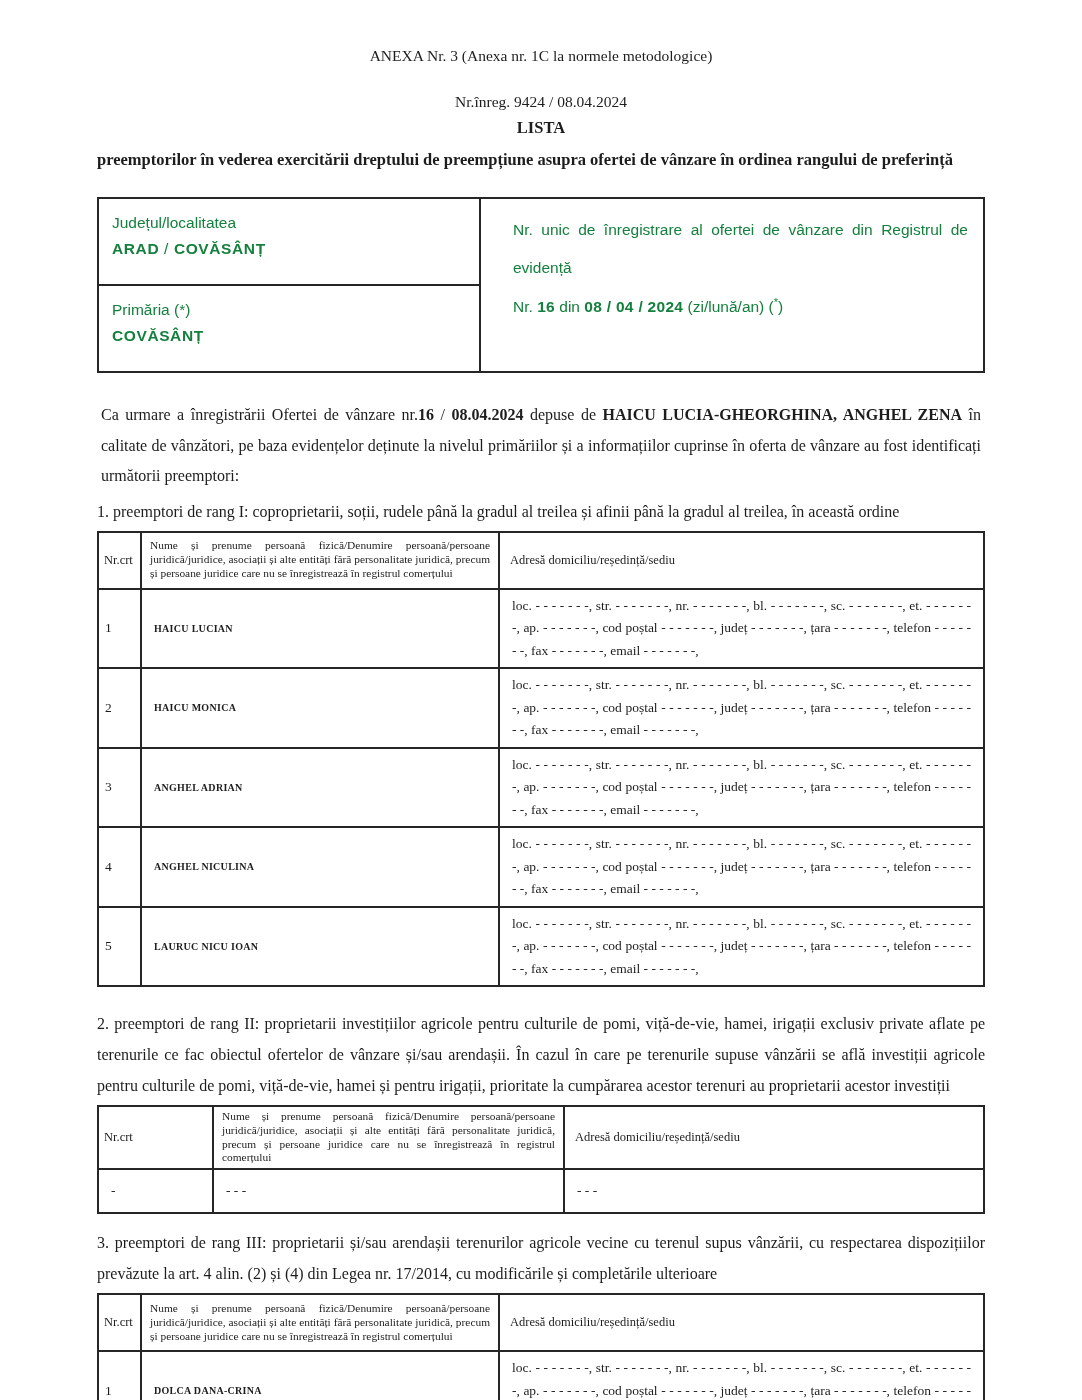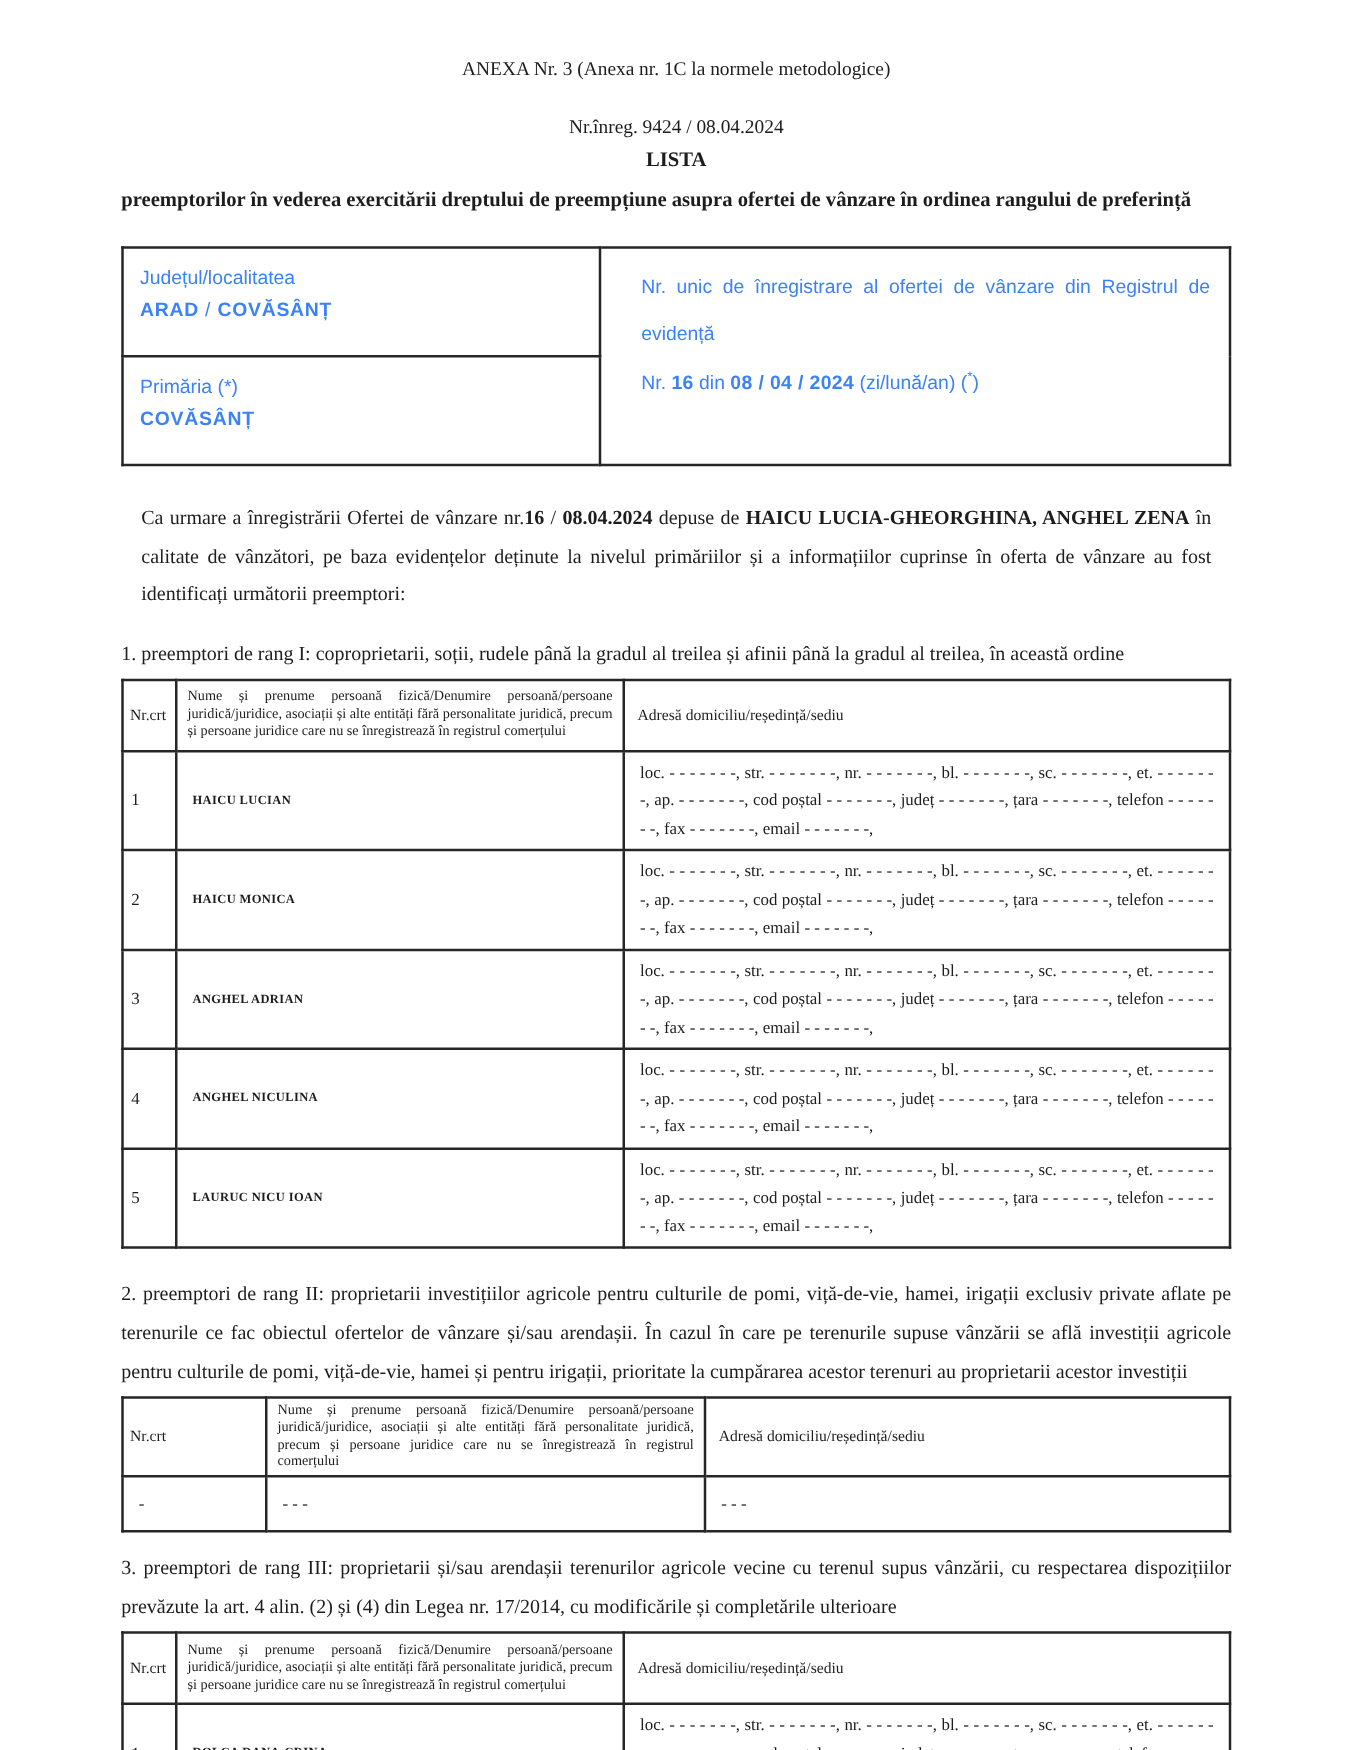--- a/index.html
+++ b/index.html
@@ -38,21 +38,21 @@
     line-height: 32px;
     margin-top: 6px;
   }
   
   table { border-collapse: collapse; }
   .info-table {
     width: 100%;
     margin-top: 21px;
     table-layout: fixed;
     font-family: "Liberation Sans", sans-serif;
-    color: #3b82f6;
+    color: #15803d;
   }
   .info-table td { border: 2px solid #262626; vertical-align: top; }
   .info-left {
     width: 358px;
     height: 66px;
     padding: 11px 9px 8px 13px;
     font-size: 15.5px;
   }
   .info-label { line-height: 25px; }
   .info-value { font-weight: bold; line-height: 27px; letter-spacing: 0.6px; }
@@ -65,21 +65,21 @@
   .info-right .nline {
     font-size: 15.5px;
     line-height: 38px;
     margin-top: 1px;
   }
   .info-right b { letter-spacing: 0.3px; }
   sup.star { font-size: 11px; vertical-align: super; line-height: 0; }
 
   
   .para {
-    margin: 16px;
+    margin: 4px;
     text-align: justify;
     font-size: 16px;
     line-height: 30.5px;
   }
   .intro { margin-top: 27px; }
   .rank-heading { margin: 0; font-size: 16px; line-height: 31px; text-align: justify; }
   .mt22 { margin-top: 21px; }
   .mt14 { margin-top: 13px; }
 
   

